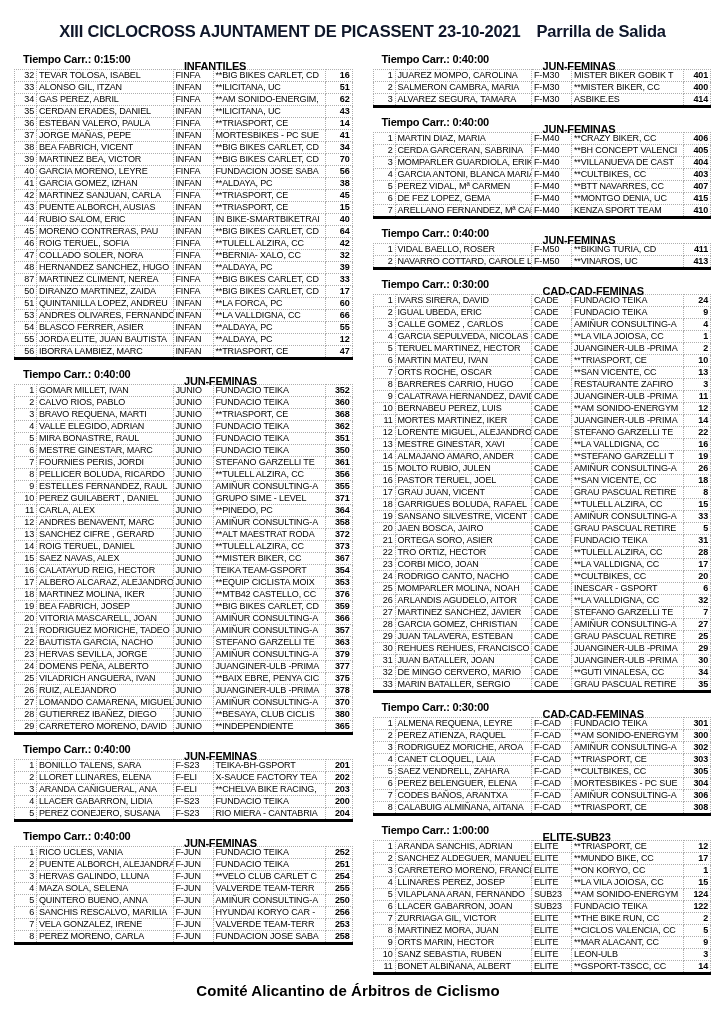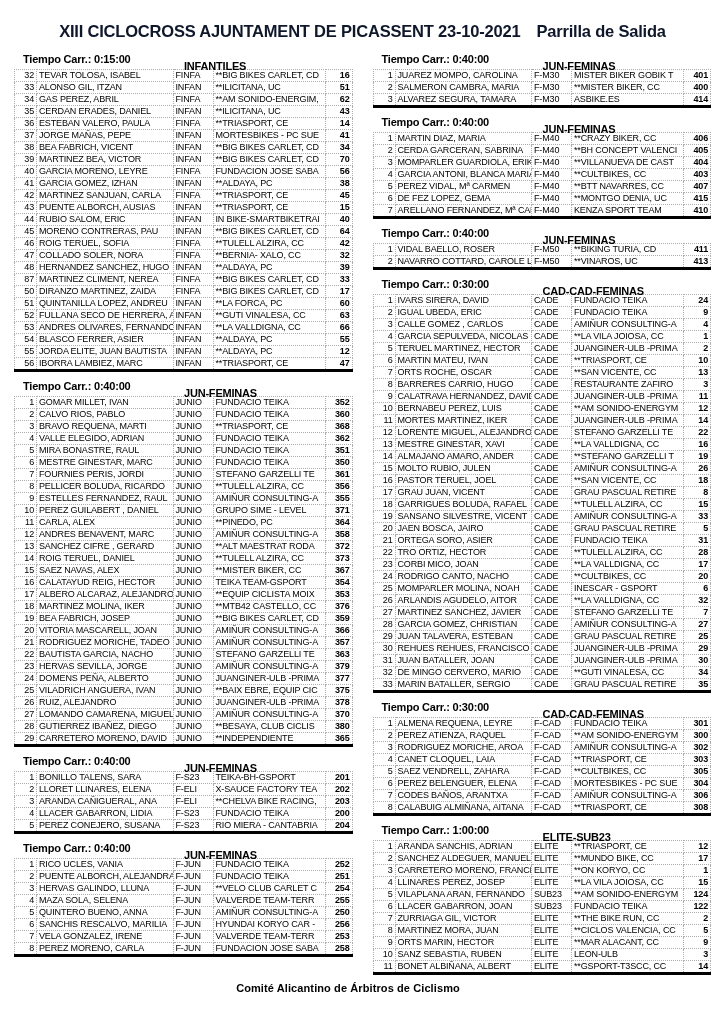--- a/index.html
+++ b/index.html
@@ -31,21 +31,21 @@
   table.grid td{
     font-size:9px;line-height:11px;height:11px;
     border:1px dotted #aeaeae;
     padding:0 2px;white-space:nowrap;overflow:hidden;
     letter-spacing:-0.15px;
   }
   td.c-num{text-align:right;padding-right:4px;}
   td.c-dorsal{font-weight:bold;text-align:right;padding-right:5px;}
   .page-footer{
     position:absolute;top:982px;left:0;width:640px;text-align:center;
-    font-size:11px;font-weight:bold;letter-spacing:0.1px;
+    font-size:15px;font-weight:bold;letter-spacing:0.1px;
   }
   .page-footer .inner{position:relative;left:28px;}
 </style>
 </head>
 <body>
 
 <div class="page-title" style="color: #0f172a;">
   <span class="t-main">XIII CICLOCROSS AJUNTAMENT DE PICASSENT 23-10-2021</span><span class="t-right">Parrilla de Salida</span>
 </div>
 
@@ -196,27 +196,20 @@
               <td class="c-dorsal">17</td>
             </tr>
             <tr>
               <td class="c-num">51</td>
               <td class="c-name">QUINTANILLA LOPEZ, ANDREU</td>
               <td class="c-cat">INFAN</td>
               <td class="c-team">**LA FORCA, PC</td>
               <td class="c-dorsal">60</td>
             </tr>
             <tr>
-              <td class="c-num">52</td>
-              <td class="c-name">FULLANA SECO DE HERRERA, AN</td>
-              <td class="c-cat">INFAN</td>
-              <td class="c-team">**GUTI VINALESA, CC</td>
-              <td class="c-dorsal">63</td>
-            </tr>
-            <tr>
               <td class="c-num">53</td>
               <td class="c-name">ANDRES OLIVARES, FERNANDO</td>
               <td class="c-cat">INFAN</td>
               <td class="c-team">**LA VALLDIGNA, CC</td>
               <td class="c-dorsal">66</td>
             </tr>
             <tr>
               <td class="c-num">54</td>
               <td class="c-name">BLASCO FERRER, ASIER</td>
               <td class="c-cat">INFAN</td>
@@ -416,21 +409,21 @@
               <td class="c-num">24</td>
               <td class="c-name">DOMENS PEÑA, ALBERTO</td>
               <td class="c-cat">JUNIO</td>
               <td class="c-team">JUANGINER-ULB -PRIMA</td>
               <td class="c-dorsal">377</td>
             </tr>
             <tr>
               <td class="c-num">25</td>
               <td class="c-name">VILADRICH ANGUERA, IVAN</td>
               <td class="c-cat">JUNIO</td>
-              <td class="c-team">**BAIX EBRE, EQUIP CIC</td>
+              <td class="c-team">**BAIX EBRE, PENYA CIC</td>
               <td class="c-dorsal">375</td>
             </tr>
             <tr>
               <td class="c-num">26</td>
               <td class="c-name">RUIZ, ALEJANDRO</td>
               <td class="c-cat">JUNIO</td>
               <td class="c-team">JUANGINER-ULB -PRIMA</td>
               <td class="c-dorsal">378</td>
             </tr>
             <tr>

